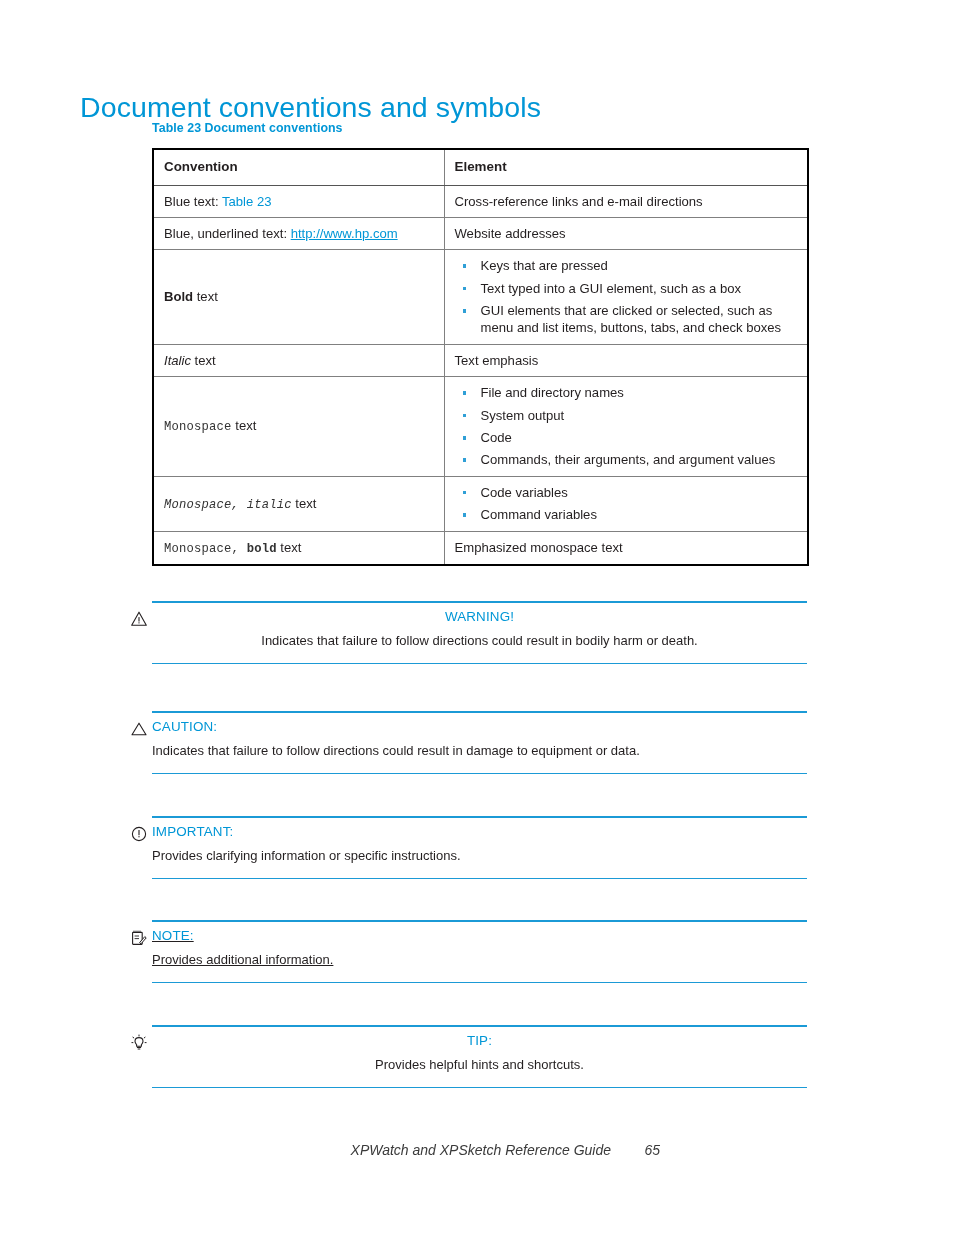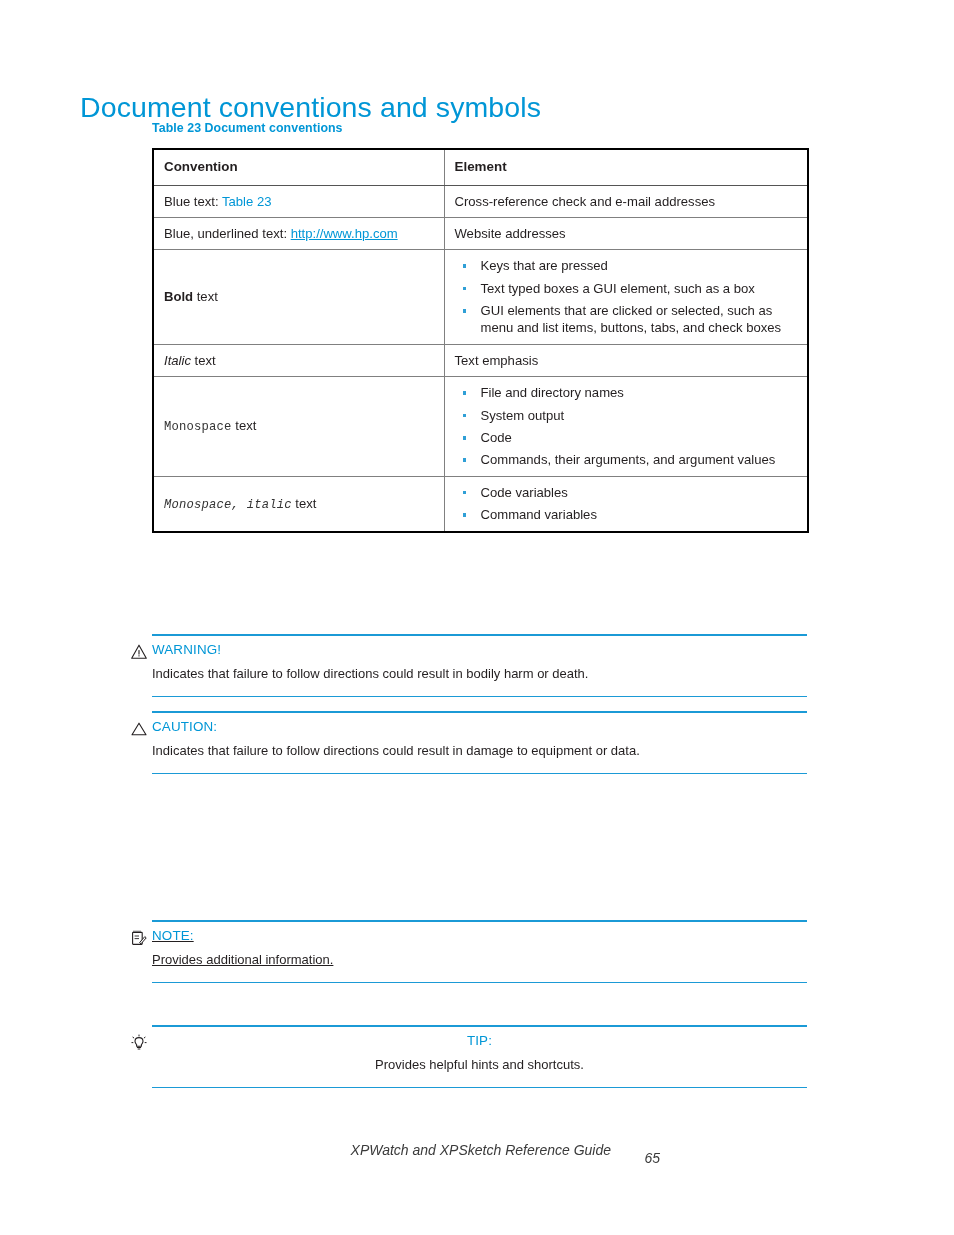--- a/index.html
+++ b/index.html
@@ -168,21 +168,21 @@
     position: absolute;
     right: 176px;
     top: 0;
     font-size: 14px;
     color: #3a3a3a;
     white-space: nowrap;
   }
   .footer .pageno {
     position: absolute;
     right: 127px;
-    top: 8px;
+    top: 0;
     font-size: 14px;
     color: #3a3a3a;
   }
 </style>
 </head>
 <body>
 
 <div class="page">
 
   <h1 class="page-title">Document conventions and symbols</h1>
@@ -197,34 +197,34 @@
     <thead>
       <tr>
         <th>Convention</th>
         <th>Element</th>
       </tr>
     </thead>
     <tbody>
 
       <tr>
         <td class="left-cell"><span>Blue text: </span><span class="blue-link">Table 23</span></td>
-        <td>Cross-reference check and e-mail addresses</td>
+        <td>Cross-reference links and e-mail directions</td>
       </tr>
 
       <tr>
         <td class="left-cell"><span>Blue, underlined text: </span><span class="blue-link u">http://www.hp.com</span></td>
         <td>Website addresses</td>
       </tr>
 
       <tr>
         <td class="left-cell tall-cell"><strong>Bold</strong><span> text</span></td>
         <td class="tall-cell">
           <ul class="blue-bullets">
             <li>Keys that are pressed</li>
-            <li>Text typed boxes a GUI element, such as a box</li>
+            <li>Text typed into a GUI element, such as a box</li>
             <li>GUI elements that are clicked or selected, such as menu and list items, buttons, tabs, and check boxes</li>
           </ul>
         </td>
       </tr>
 
       <tr>
         <td class="left-cell"><em>Italic</em><span>  text</span></td>
         <td>Text emphasis</td>
       </tr>
 
@@ -243,25 +243,29 @@
       <tr>
         <td class="left-cell tall-cell"><span class="mono ital">Monospace, italic</span><span>  text</span></td>
         <td class="tall-cell">
           <ul class="blue-bullets">
             <li>Code variables</li>
             <li>Command variables</li>
           </ul>
         </td>
       </tr>
 
+      <tr>
+        <td class="left-cell"><span class="mono">Monospace, </span><span class="mono bld">bold</span><span>  text</span></td>
+        <td>Emphasized monospace text</td>
+      </tr>
 
     </tbody>
   </table>
 
-  <div class="admon" style="top:634px;">
+  <div class="admon" style="top:601px;text-align:center;">
     <div class="rule"></div>
     <div class="body">
       <span class="icon">
         <svg width="18" height="18" viewBox="0 0 18 18">
           <path d="M9 2.2 L16.3 15.2 L1.7 15.2 Z" fill="none" stroke="#231f20" stroke-width="1.1" stroke-linejoin="round"></path>
           <rect x="8.45" y="7.1" width="1.1" height="4.4" fill="#231f20"></rect>
           <rect x="8.45" y="12.3" width="1.1" height="1.1" fill="#231f20"></rect>
         </svg>
       </span>
       <div class="label">WARNING!</div>
@@ -277,20 +281,35 @@
         <svg width="18" height="18" viewBox="0 0 18 18">
           <path d="M9 3.2 L16.0 14.8 L2.0 14.8 Z" fill="none" stroke="#231f20" stroke-width="1.1" stroke-linejoin="round"></path>
         </svg>
       </span>
       <div class="label">CAUTION:</div>
       <div class="text">Indicates that failure to follow directions could result in damage to equipment or data.</div>
     </div>
     <div class="rule"></div>
   </div>
 
+  <div class="admon" style="top:816px;">
+    <div class="rule"></div>
+    <div class="body">
+      <span class="icon">
+        <svg width="18" height="18" viewBox="0 0 18 18">
+          <circle cx="9" cy="9" r="6.6" fill="none" stroke="#231f20" stroke-width="1.1"></circle>
+          <rect x="8.45" y="5.0" width="1.1" height="5.2" fill="#231f20"></rect>
+          <rect x="8.45" y="11.1" width="1.1" height="1.2" fill="#231f20"></rect>
+        </svg>
+      </span>
+      <div class="label">IMPORTANT:</div>
+      <div class="text">Provides clarifying information or specific instructions.</div>
+    </div>
+    <div class="rule"></div>
+  </div>
 
   <div class="admon" style="top:920px;text-decoration:underline;">
     <div class="rule"></div>
     <div class="body">
       <span class="icon">
         <svg width="18" height="18" viewBox="0 0 18 18">
           <rect x="2.6" y="3.4" width="9.6" height="12.0" rx="0.6" fill="none" stroke="#231f20" stroke-width="1.1"></rect>
           <line x1="4.0" y1="1.6" x2="4.0" y2="3.6" stroke="#231f20" stroke-width="0.9"></line>
           <line x1="6.0" y1="1.6" x2="6.0" y2="3.6" stroke="#231f20" stroke-width="0.9"></line>
           <line x1="8.0" y1="1.6" x2="8.0" y2="3.6" stroke="#231f20" stroke-width="0.9"></line>

